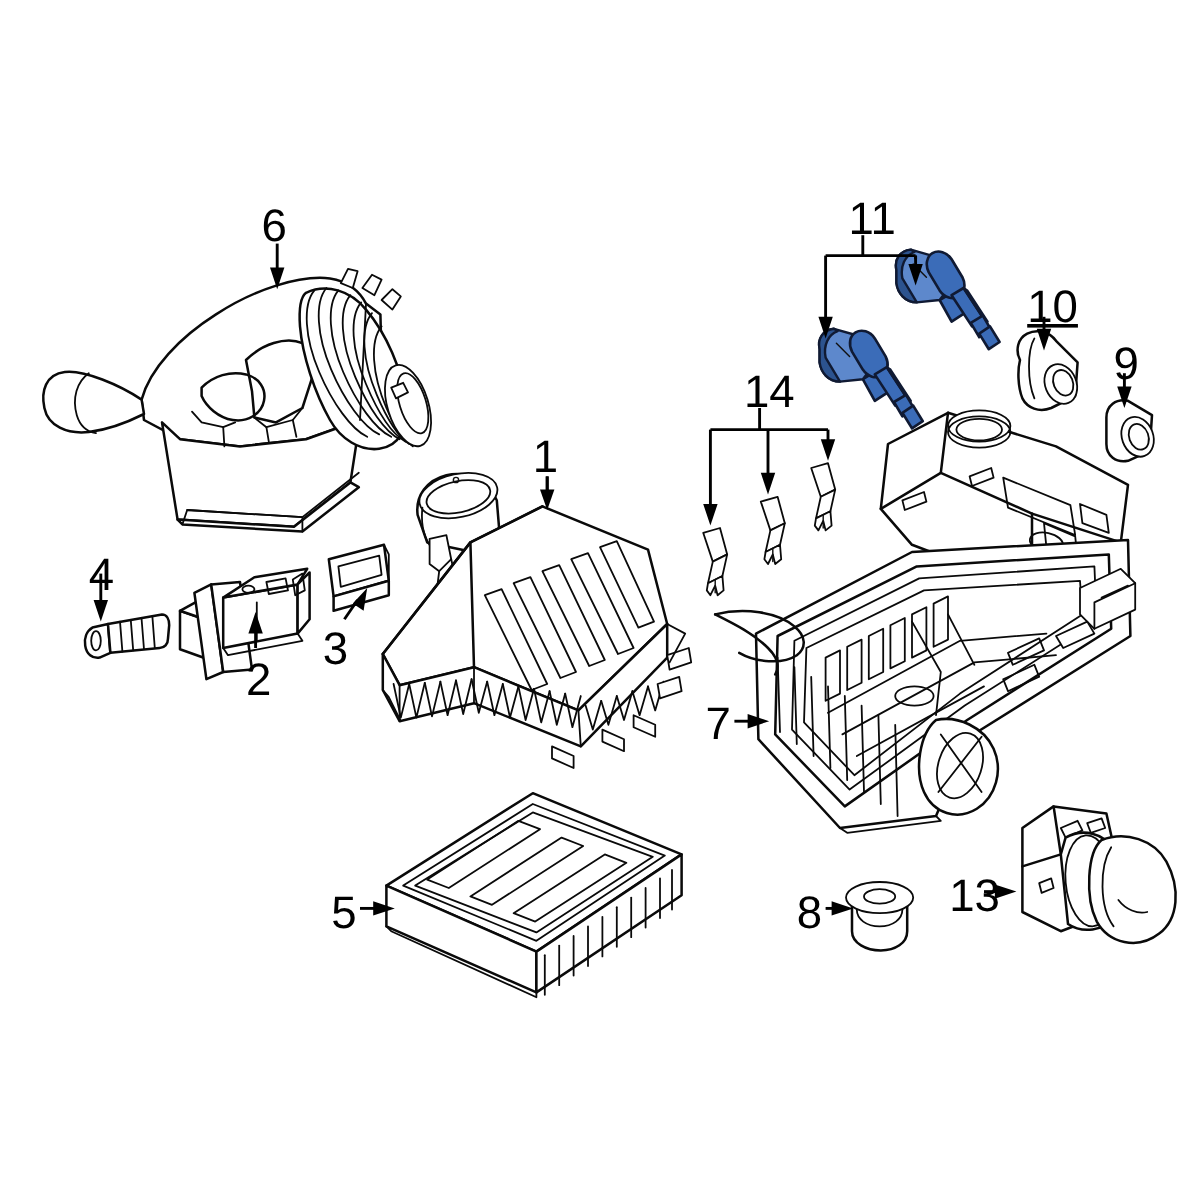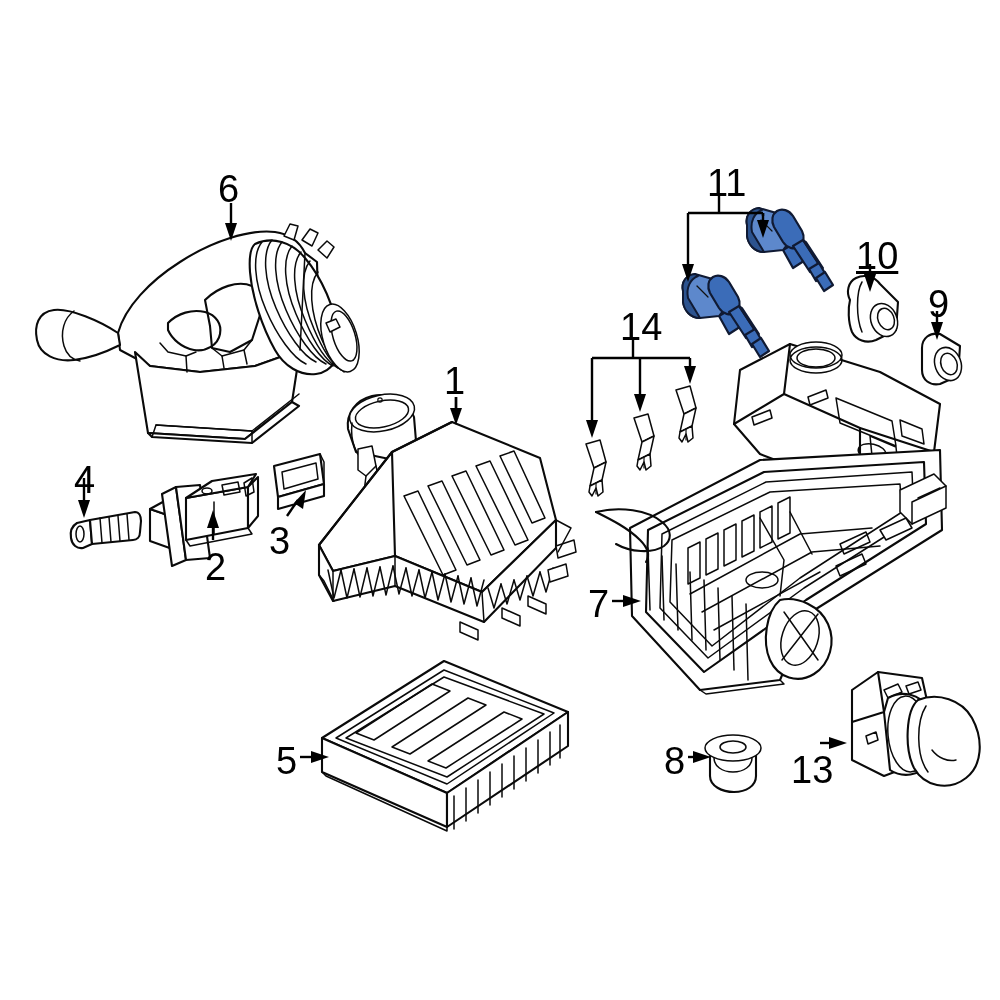--- a/index.html
+++ b/index.html
@@ -555,15 +555,15 @@
   <div class="callout" style="left:664px; top:742px;">8</div>
 
   <div class="callout" style="left:928px; top:285px;">9</div>
 
   <div class="callout" style="left:856px; top:237px;text-decoration:underline;">10</div>
 
   <div class="callout" style="left:707px; top:164px;">11</div>
 
   <div class="callout" style="left:620px; top:308px;">14</div>
 
-  <div class="callout" style="left:791px; top:728px;margin-top:23px;">13</div>
+  <div class="callout" style="left:791px; top:728px;">13</div>
 
 </div>
 
 </body></html>

